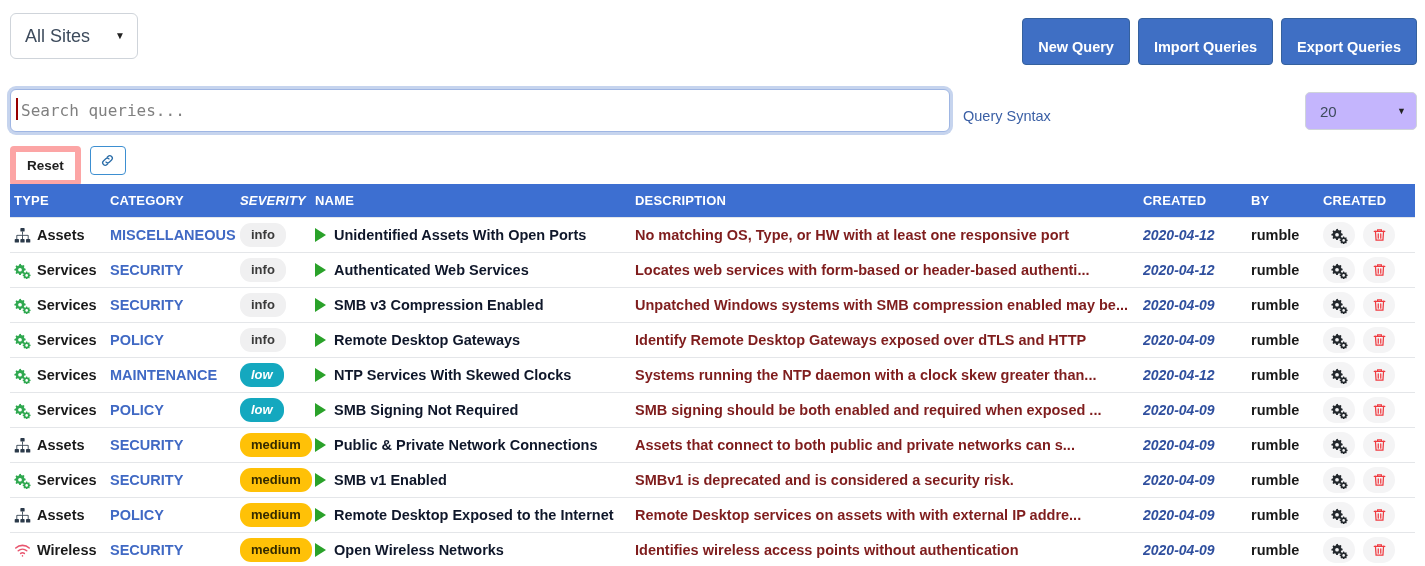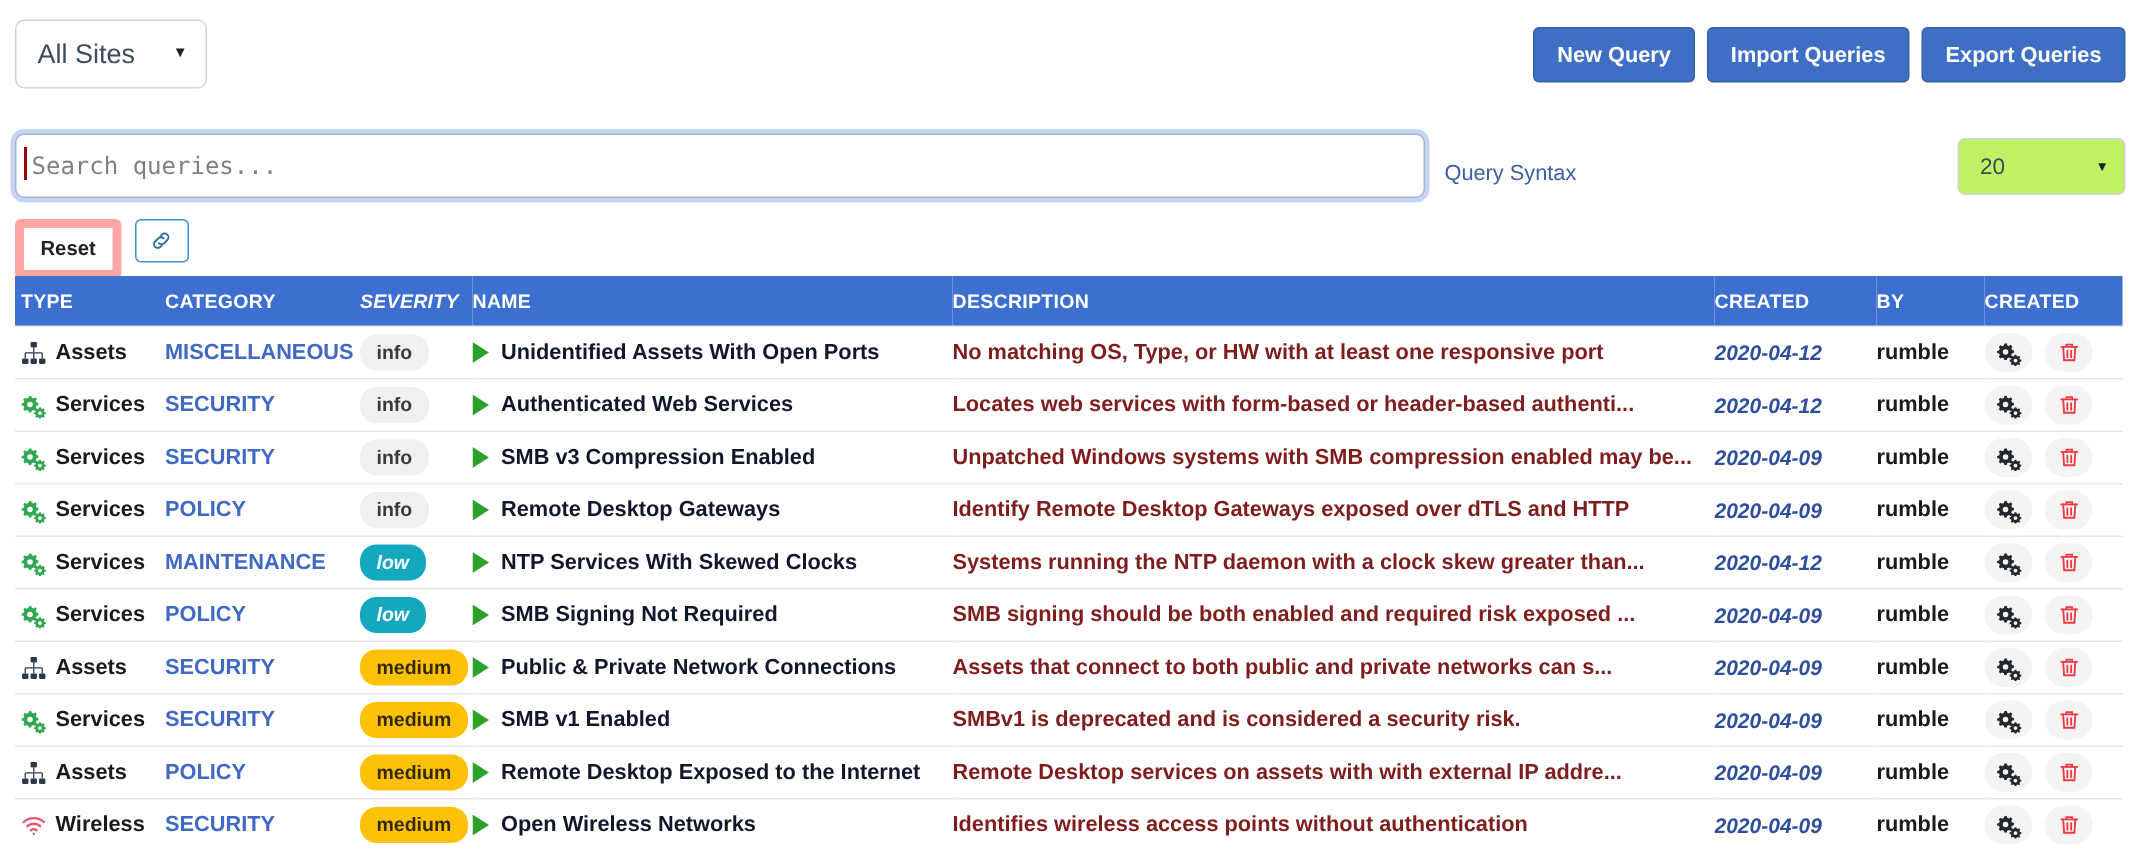--- a/index.html
+++ b/index.html
@@ -30,21 +30,21 @@
   .site-select .caret { font-size: 10px; color: #222; line-height: 1; }
 
   .btn-group { position: absolute; right: 8px; top: 18px; display: flex; gap: 8px; }
   .btn-primary {
     background: #3f6fc4;
     border: 1px solid #35619e;
     border-radius: 4px;
     color: #fff;
     font-size: 14.5px;
     font-weight: bold;
-    padding: 11px 15px 8px;
+    padding: 21px 15px 8px;
     cursor: pointer;
     white-space: nowrap;
     line-height: 1.1;
   }
 
   
   .search-wrap {
     position: absolute; left: 10px; top: 89px;
     width: 940px; height: 43px;
     border-radius: 6px;
@@ -70,21 +70,21 @@
   }
   .query-syntax {
     position: absolute; left: 963px; top: 108px;
     font-size: 14.5px; color: #3a5fa5;
     cursor: pointer;
   }
   .page-size {
     position: absolute; right: 8px; top: 92px;
     width: 112px; height: 38px;
     border: 1px solid #cfd4da; border-radius: 5px;
-    background: #bef264;
+    background: #c4b5fd;
     display: flex; align-items: center; justify-content: space-between;
     padding: 0 10px 0 14px;
     cursor: pointer;
   }
   .page-size .lbl { font-size: 15px; color: #3d4b5c; }
   .page-size .caret { font-size: 9px; color: #222; }
 
   
   .reset-row { position: absolute; left: 10px; top: 146px; display: flex; gap: 9px; }
   .btn-reset {
@@ -540,21 +540,21 @@
             </span>
           </td>
           <td class="c-cat"><span class="cat-link">POLICY</span></td>
           <td class="c-sev"><span class="sev sev-low">low</span></td>
           <td class="c-name">
             <span class="name-cell">
               <span class="play"></span>
               <span class="name-link">SMB Signing Not Required</span>
             </span>
           </td>
-          <td class="c-desc"><span class="desc">SMB signing should be both enabled and required risk exposed ...</span></td>
+          <td class="c-desc"><span class="desc">SMB signing should be both enabled and required when exposed ...</span></td>
           <td class="c-created"><span class="created">2020-04-09</span></td>
           <td class="c-by"><span class="by">rumble</span></td>
           <td class="c-actions">
             <span class="actions">
               <span class="act-btn">
                 <span>
                   <svg width="17" height="17" viewBox="0 0 24 24">
                     <g fill="#23282d">
                       <path d="M9.6 2.6l.5 1.8 1.7.7 1.6-1 1.5 1.5-1 1.6.7 1.7 1.8.5v2.2l-1.8.5-.7 1.7 1 1.6-1.5 1.5-1.6-1-1.7.7-.5 1.8H7.4l-.5-1.8-1.7-.7-1.6 1-1.5-1.5 1-1.6-.7-1.7L.6 12V9.8l1.8-.5.7-1.7-1-1.6 1.5-1.5 1.6 1 1.7-.7.5-1.8z"></path>
                       <circle cx="8.5" cy="10.9" r="2.6" fill="#f4f4f5"></circle>

